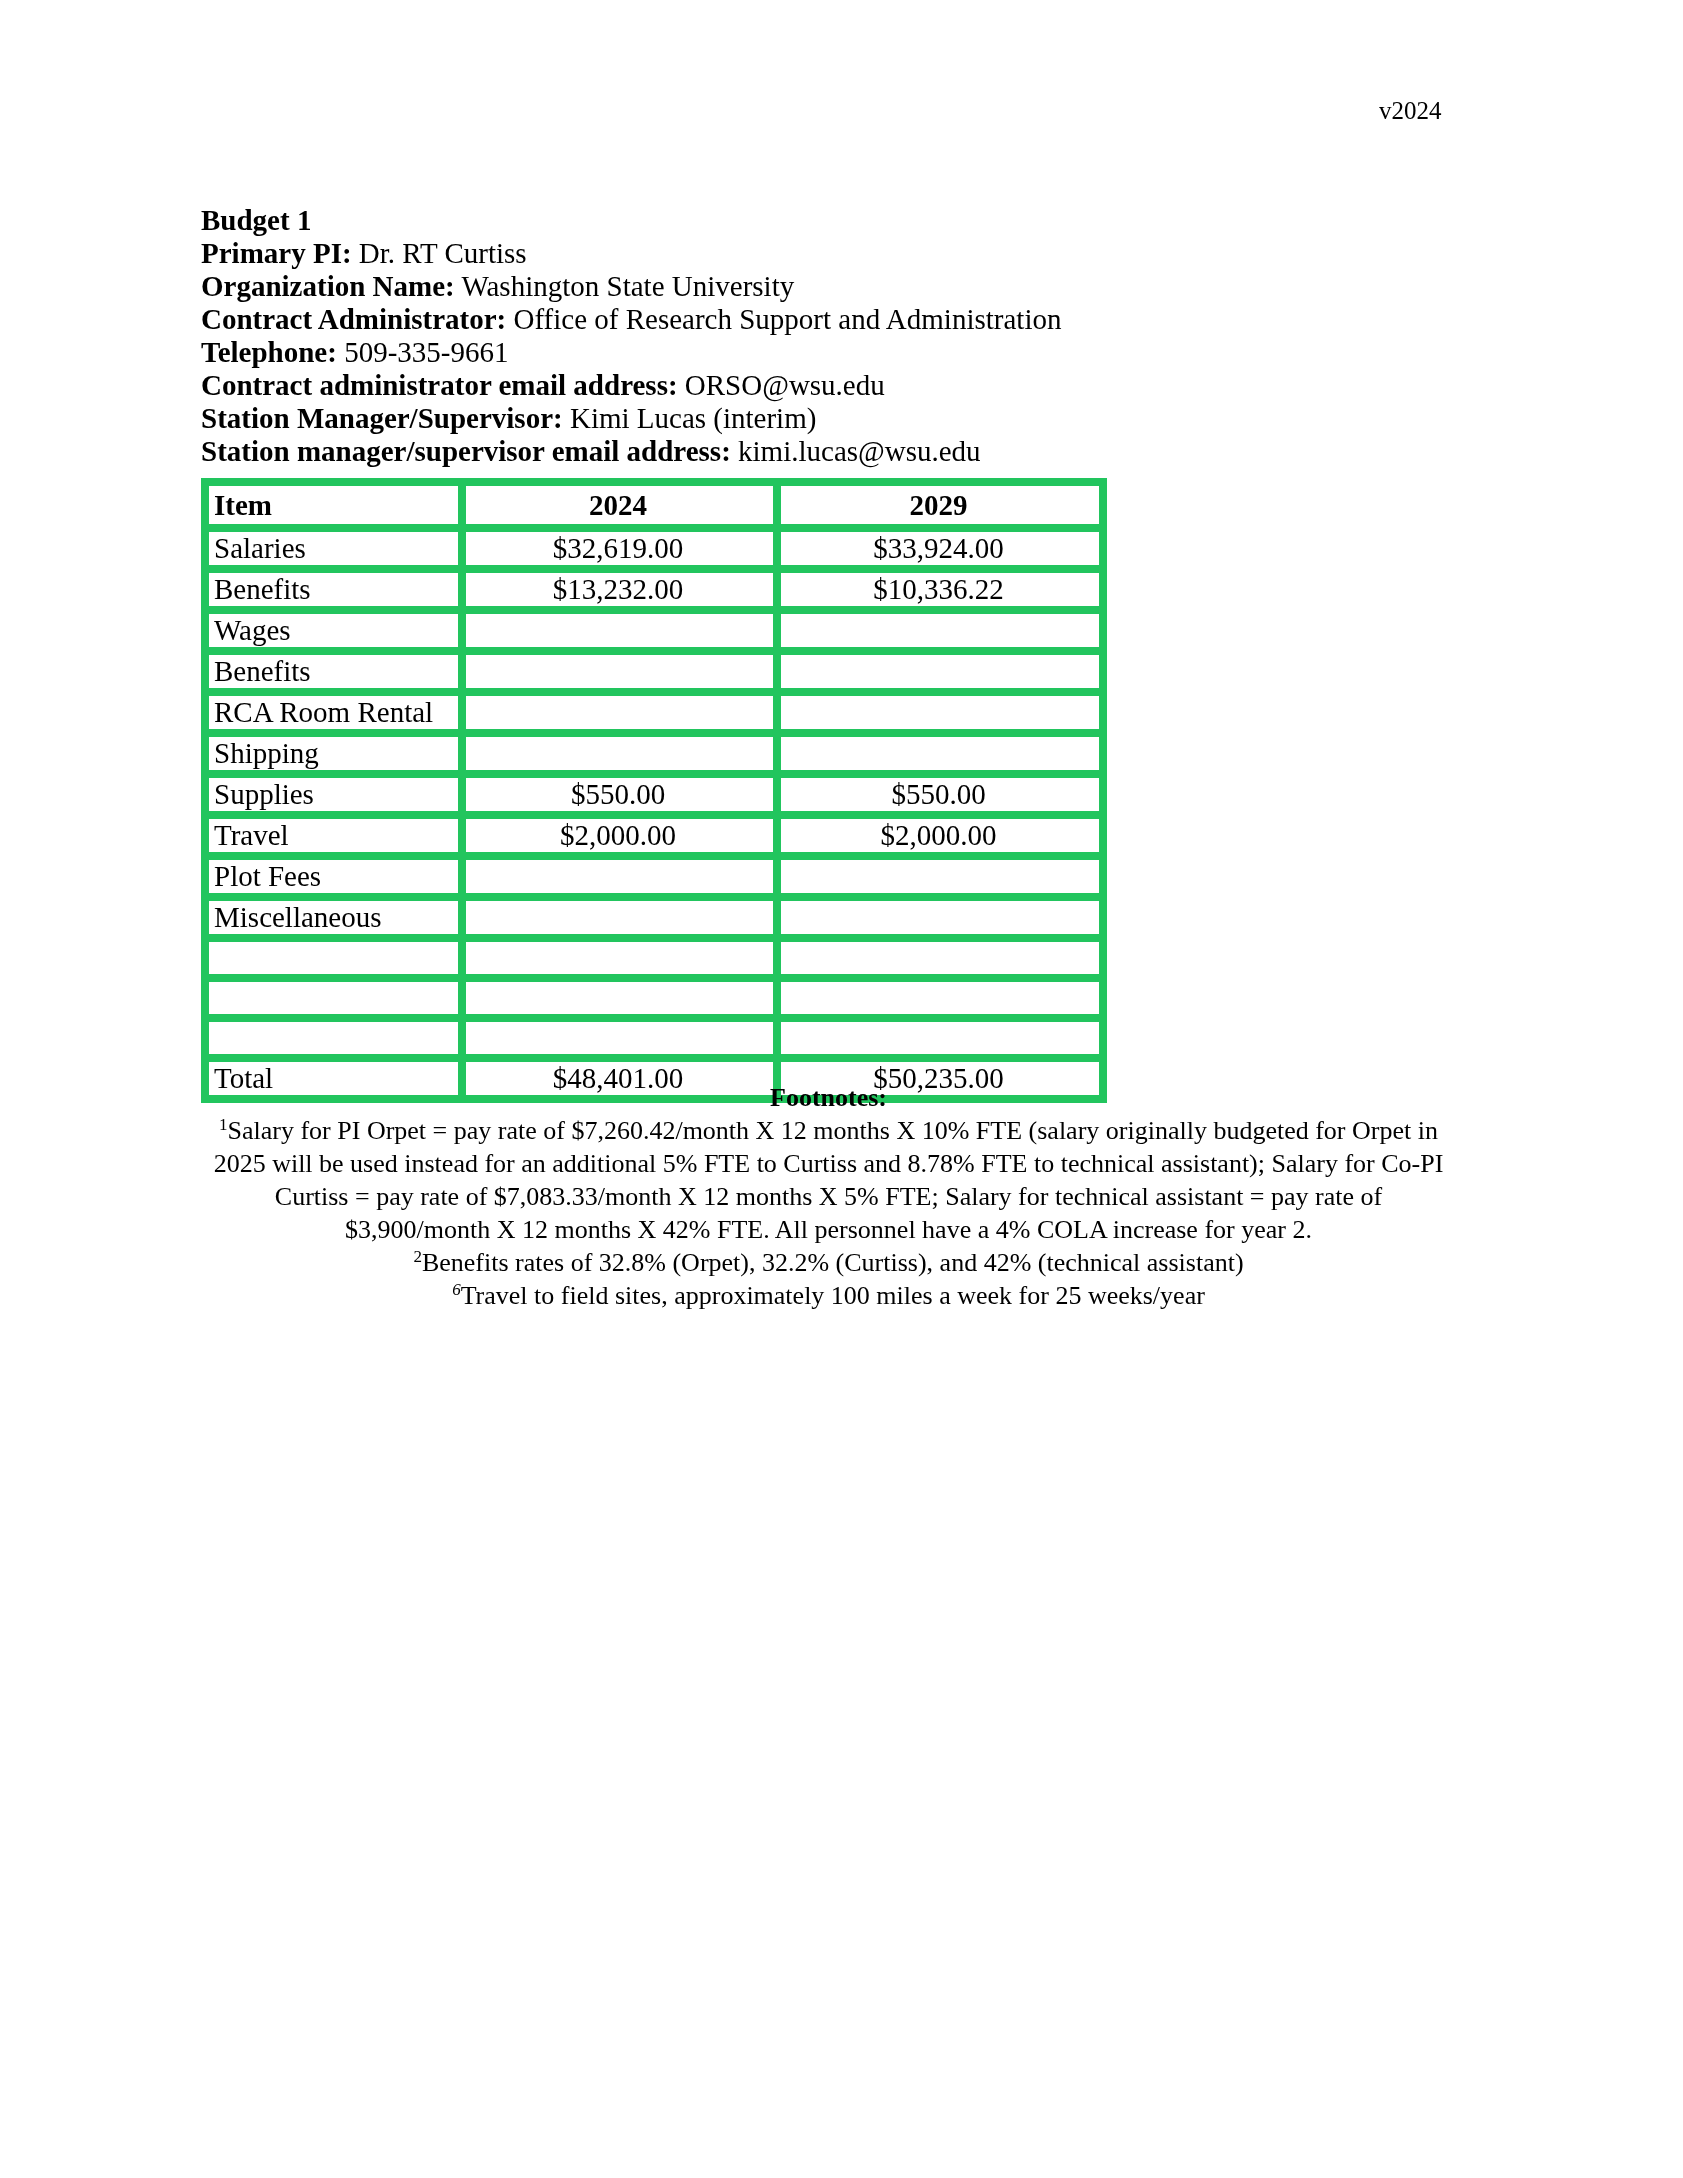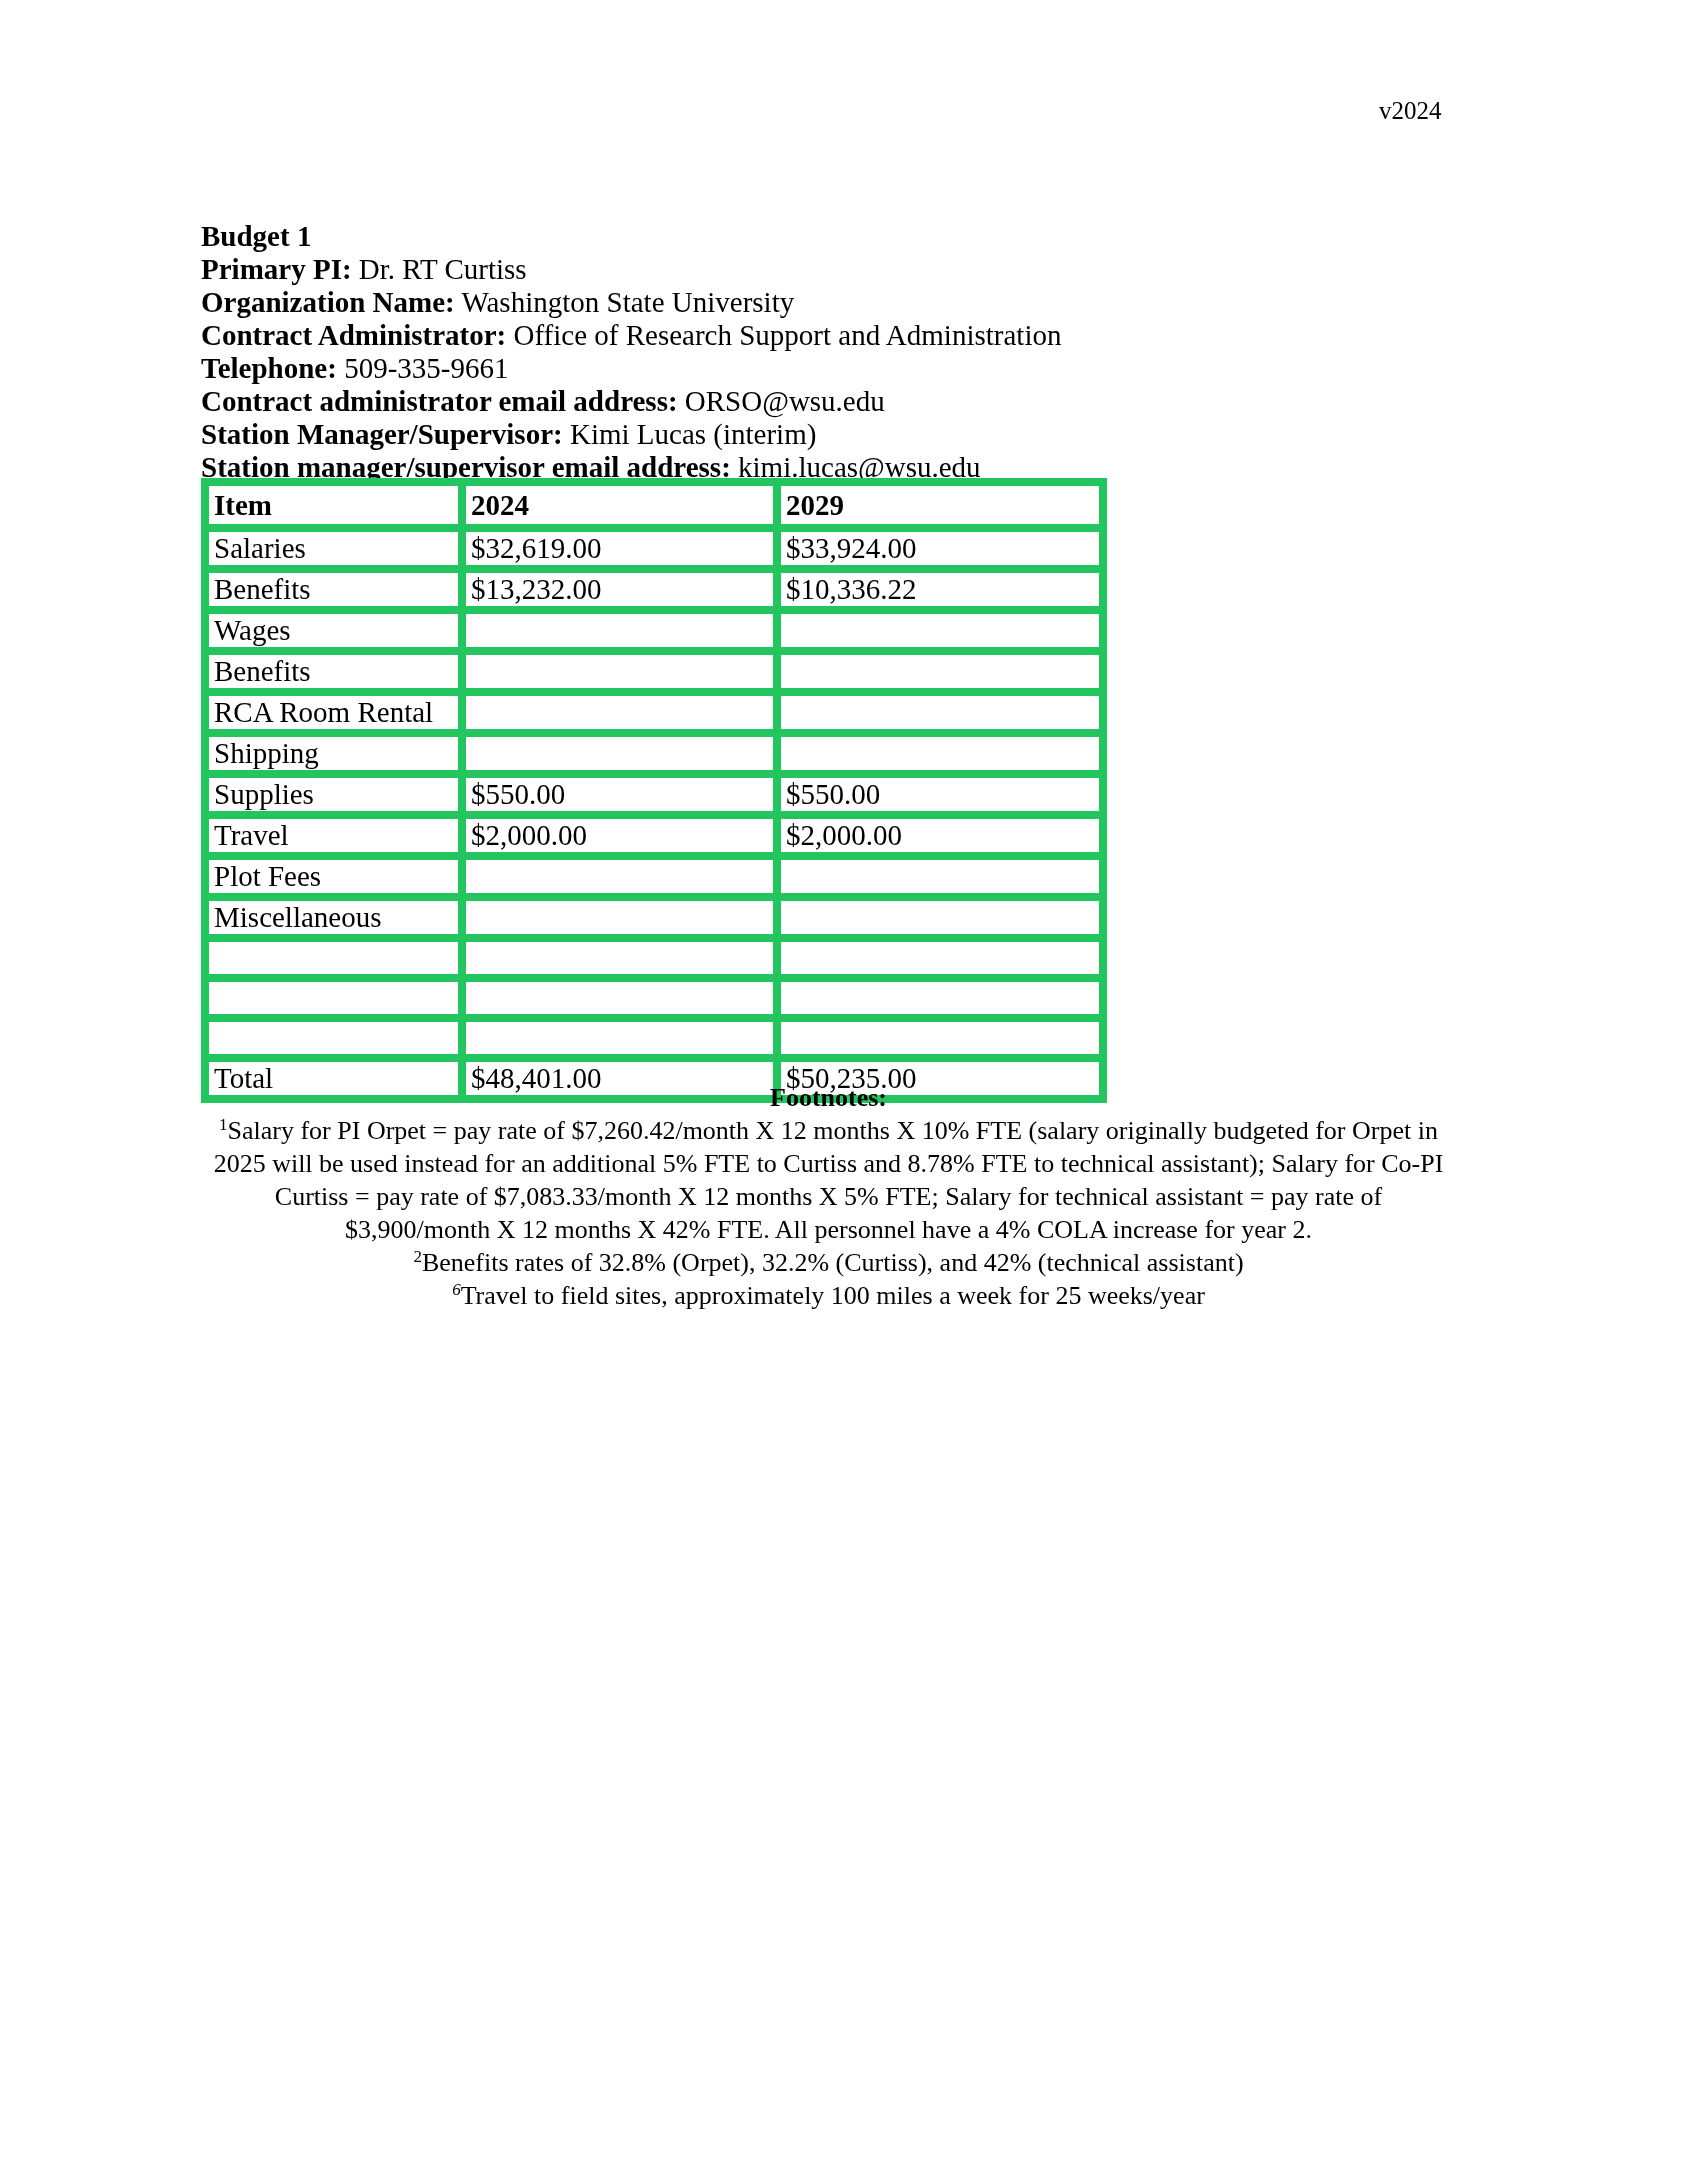--- a/index.html
+++ b/index.html
@@ -18,42 +18,41 @@
     top: 97px;
     font-size: 25px;
   }
   .header-block {
     position: absolute;
     left: 201px;
     top: 204px;
     font-size: 29px;
     line-height: 33px;
     white-space: nowrap;
-    margin-top: 16px;
   }
   .b { font-weight: bold; }
   .budget-table {
     position: absolute;
     left: 201px;
     top: 478px;
     border-collapse: collapse;
     table-layout: fixed;
     width: 898px;
     font-size: 29px;
   }
   .budget-table td, .budget-table th {
     border: 8px solid #22c55e;
     padding: 0 8px 0 5px;
     vertical-align: middle;
     overflow: hidden;
     white-space: nowrap;
   }
   .budget-table th { height: 46px; font-weight: bold; text-align: left; }
   .budget-table td { height: 40px; font-weight: normal; }
-  .budget-table .num, .budget-table th.num { text-align: left; }
+  .budget-table .num, .budget-table th.num { text-align: center; }
   .footnotes {
     position: absolute;
     left: 201px;
     top: 1081px;
     width: 1255px;
     font-size: 26px;
     line-height: 33px;
     text-align: center;
   }
   .footnotes .fn-heading { font-weight: bold; }

